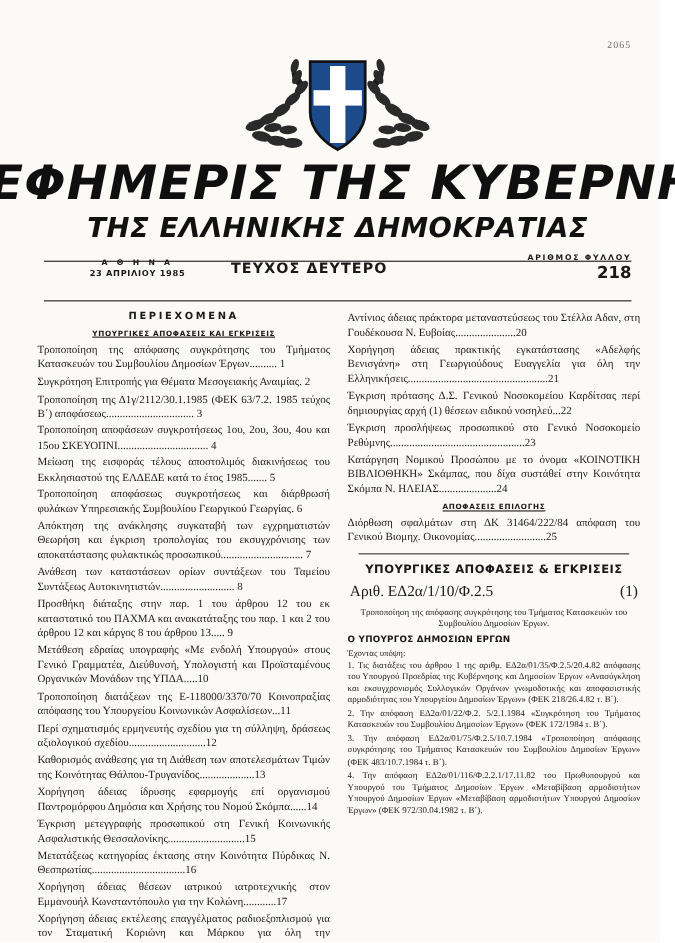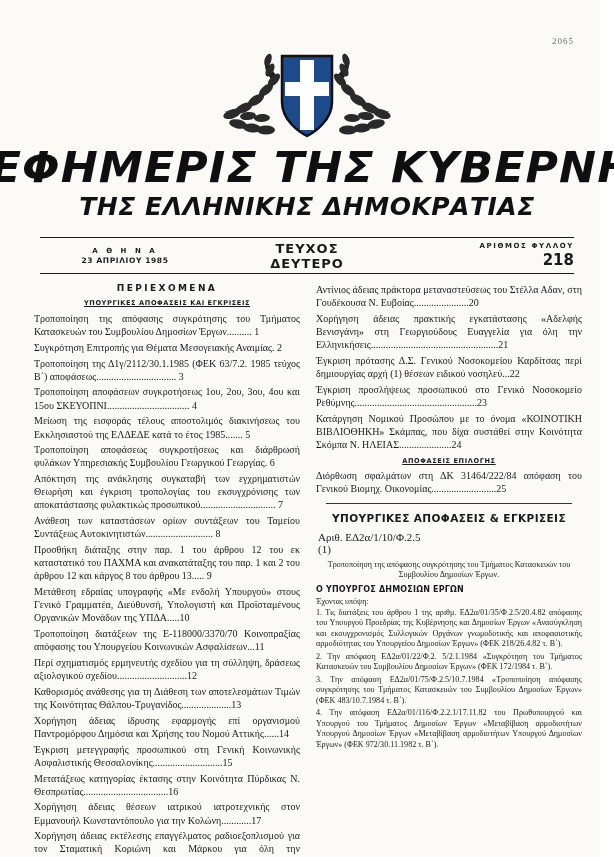--- a/index.html
+++ b/index.html
@@ -91,27 +91,26 @@
     position: absolute;
     top: 273px;
     left: 40px;
     width: 534px;
     border-top: 1.6px solid #1a1a1a;
   }
 
   
   .issuebar {
     position: absolute;
-    top: 240px;
+    top: 228px;
     left: 40px;
     width: 534px;
     height: 32px;
     display: flex;
     align-items: center;
-    gap: 40px;
   }
   .issue-left {
     width: 170px;
     text-align: center;
     line-height: 1.15;
   }
   .issue-left .lbl {
     font-family: "DejaVu Sans", sans-serif;
     font-size: 7px;
     font-weight: bold;
@@ -119,21 +118,21 @@
   }
   .issue-left .dt {
     font-family: "DejaVu Sans", sans-serif;
     font-size: 7.5px;
     font-weight: bold;
     letter-spacing: 0.6px;
     margin-top: 2px;
   }
   .issue-mid {
     flex: 1;
-    text-align: center;
+    text-align: left;
     font-family: "DejaVu Sans", sans-serif;
     font-size: 13px;
     font-weight: bold;
     letter-spacing: 1px;
   }
   .issue-right {
     width: 170px;
     text-align: right;
     line-height: 1.1;
   }
@@ -213,23 +212,22 @@
     letter-spacing: 0.6px;
     margin: 6px 0 4px 0;
     text-decoration: underline;
   }
 
   .arno-row {
     display: flex;
     justify-content: space-between;
     align-items: baseline;
     font-family: "Liberation Serif", serif;
-    font-size: 11px;
+    font-size: 14px;
     margin: 4px 2px 5px 2px;
-    flex-direction: column;
   }
 
   .body-head {
     font-family: "DejaVu Sans", sans-serif;
     font-size: 8px;
     font-weight: bold;
     margin: 4px 0 2px 0;
     letter-spacing: 0.2px;
   }
   .body-sub {
@@ -336,21 +334,21 @@
       <div class="toc-item">Τροποποίηση αποφάσεων συγκροτήσεως 1ου, 2ου, 3ου, 4ου και 15ου ΣΚΕΥΟΠΝΙ................................. 4</div>
       <div class="toc-item">Μείωση της εισφοράς τέλους αποστολιμός διακινήσεως του Εκκλησιαστού της ΕΛΔΕΔΕ κατά το έτος 1985....... 5</div>
       <div class="toc-item">Τροποποίηση αποφάσεως συγκροτήσεως και διάρθρωσή φυλάκων Υπηρεσιακής Συμβουλίου Γεωργικού Γεωργίας. 6</div>
       <div class="toc-item">Απόκτηση της ανάκλησης συγκαταβή των εγχρηματιστών Θεωρήση και έγκριση τροπολογίας του εκσυγχρόνισης των αποκατάστασης φυλακτικώς προσωπικού.............................. 7</div>
       <div class="toc-item">Ανάθεση των καταστάσεων ορίων συντάξεων του Ταμείου Συντάξεως Αυτοκινητιστών........................... 8</div>
       <div class="toc-item">Προσθήκη διάταξης στην παρ. 1 του άρθρου 12 του εκ καταστατικό του ΠΑΧΜΑ και ανακατάταξης του παρ. 1 και 2 του άρθρου 12 και κάργος 8 του άρθρου 13..... 9</div>
       <div class="toc-item">Μετάθεση εδραίας υπογραφής «Με ενδολή Υπουργού» στους Γενικό Γραμματέα, Διεύθυνσή, Υπολογιστή και Προϊσταμένους Οργανικών Μονάδων της ΥΠΔΑ.....10</div>
       <div class="toc-item">Τροποποίηση διατάξεων της Ε-118000/3370/70 Κοινοπραξίας απόφασης του Υπουργείου Κοινωνικών Ασφαλίσεων...11</div>
       <div class="toc-item">Περί σχηματισμός ερμηνευτής σχεδίου για τη σύλληψη, δράσεως αξιολογικού σχεδίου............................12</div>
       <div class="toc-item">Καθορισμός ανάθεσης για τη Διάθεση των αποτελεσμάτων Τιμών της Κοινότητας Θάλπου-Τρυγανίδος....................13</div>
-      <div class="toc-item">Χορήγηση άδειας ίδρυσης εφαρμογής επί οργανισμού Παντρομόρφου Δημόσια και Χρήσης του Νομού Αττικής......14</div>
+      <div class="toc-item">Χορήγηση άδειας ίδρυσης εφαρμογής επί οργανισμού Παντρομόρφου Δημόσια και Χρήσης του Νομού Σκόμπα......14</div>
       <div class="toc-item">Έγκριση μετεγγραφής προσωπικού στη Γενική Κοινωνικής Ασφαλιστικής Θεσσαλονίκης............................15</div>
       <div class="toc-item">Μετατάξεως κατηγορίας έκτασης στην Κοινότητα Πύρδικας Ν. Θεσπρωτίας..................................16</div>
       <div class="toc-item">Χορήγηση άδειας θέσεων ιατρικού ιατροτεχνικής στον Εμμανουήλ Κωνσταντόπουλο για την Κολώνη............17</div>
       <div class="toc-item">Χορήγηση άδειας εκτέλεσης επαγγέλματος ραδιοεξοπλισμού για τον Σταματική Κοριώνη και Μάρκου για όλη την Ελλάδα...................................................18</div>
       <div class="toc-item">Χορήγηση άδειας δάσωσης χρωματικού στη εγκαταστάσει Μιστούρα Δαρνόν στην Καλλιγενής Ολυμπιάδας Ν. Καρδίτσας...............................................19</div>
     </div>
 
     <div class="col">
       <div class="toc-item">Αντίνιος άδειας πράκτορα μεταναστεύσεως του Στέλλα Αδαν, στη Γουδέκουσα Ν. Ευβοίας......................20</div>
       <div class="toc-item">Χορήγηση άδειας πρακτικής εγκατάστασης «Αδελφής Βενισγάνη» στη Γεωργιούδους Ευαγγελία για όλη την Ελληνικήσεις...................................................21</div>
@@ -372,16 +370,16 @@
 
       <div class="body-par centered">Τροποποίηση της απόφασης συγκρότησης του Τμήματος Κατασκευών του Συμβουλίου Δημοσίων Έργων.</div>
 
       <div class="body-head">Ο ΥΠΟΥΡΓΟΣ ΔΗΜΟΣΙΩΝ ΕΡΓΩΝ</div>
 
       <div class="body-sub">Έχοντας υπόψη:</div>
 
       <div class="body-par">1. Τις διατάξεις του άρθρου 1 της αριθμ. ΕΔ2α/01/35/Φ.2.5/20.4.82 απόφασης του Υπουργού Προεδρίας της Κυβέρνησης και Δημοσίων Έργων «Ανασύγκληση και εκσυγχρονισμός Συλλογικών Οργάνων γνωμοδοτικής και αποφασιστικής αρμοδιότητας του Υπουργείου Δημοσίων Έργων» (ΦΕΚ 218/26.4.82 τ. Β΄).</div>
       <div class="body-par">2. Την απόφαση ΕΔ2α/01/22/Φ.2. 5/2.1.1984 «Συγκρότηση του Τμήματος Κατασκευών του Συμβουλίου Δημοσίων Έργων» (ΦΕΚ 172/1984 τ. Β΄).</div>
       <div class="body-par">3. Την απόφαση ΕΔ2α/01/75/Φ.2.5/10.7.1984 «Τροποποίηση απόφασης συγκρότησης του Τμήματος Κατασκευών του Συμβουλίου Δημοσίων Έργων» (ΦΕΚ 483/10.7.1984 τ. Β΄).</div>
-      <div class="body-par">4. Την απόφαση ΕΔ2α/01/116/Φ.2.2.1/17.11.82 του Πρωθυπουργού και Υπουργού του Τμήματος Δημοσίων Έργων «Μεταβίβαση αρμοδιοτήτων Υπουργού Δημοσίων Έργων «Μεταβίβαση αρμοδιοτήτων Υπουργού Δημοσίων Έργων» (ΦΕΚ 972/30.11.1982 τ. Β΄).</div>
+      <div class="body-par">4. Την απόφαση ΕΔ2α/01/116/Φ.2.2.1/17.11.82 του Πρωθυπουργού και Υπουργού του Τμήματος Δημοσίων Έργων «Μεταβίβαση αρμοδιοτήτων Υπουργού Δημοσίων Έργων «Μεταβίβαση αρμοδιοτήτων Υπουργού Δημοσίων Έργων» (ΦΕΚ 972/30.04.1982 τ. Β΄).</div>
     </div>
   </div>
 </div>
 
 </body></html>

